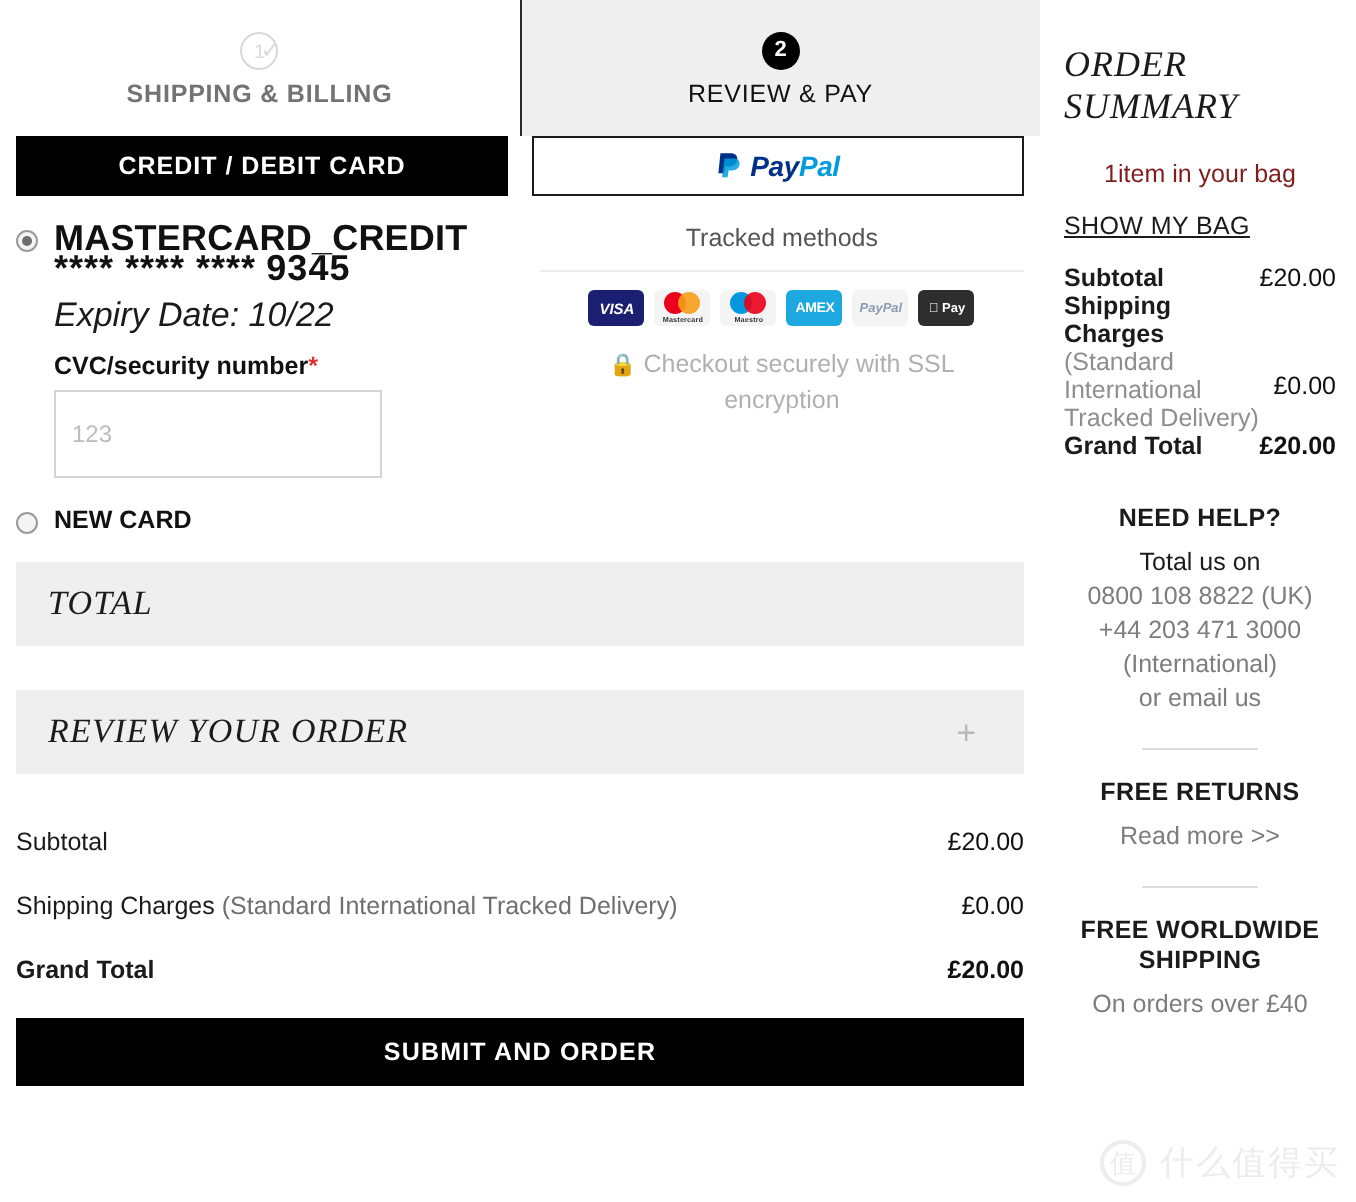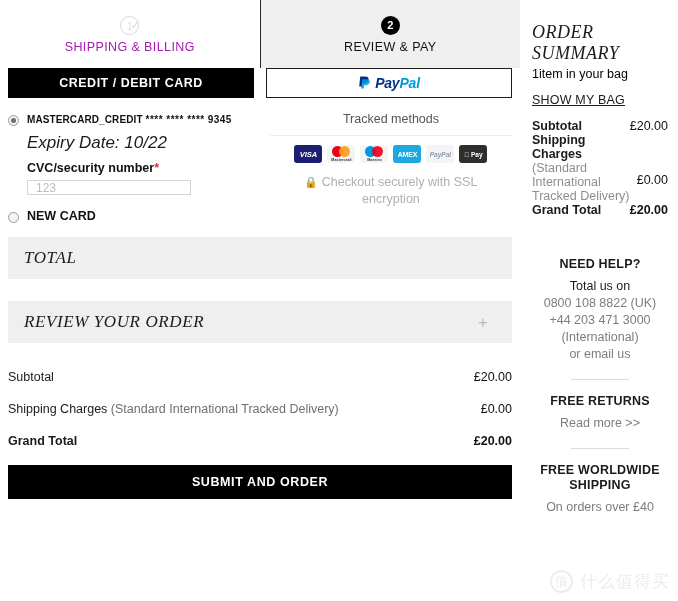--- a/index.html
+++ b/index.html
@@ -76,21 +76,21 @@
     font-size: 11px;
     font-weight: bold;
     line-height: 19px;
     text-align: center;
   }
   .step-label {
     margin-top: 5px;
     font-size: 12.5px;
     letter-spacing: 0.4px;
   }
-  .step-1 .step-label { color: #a21caf; }
+  .step-1 .step-label { color: #737373; font-weight: bold; }
   .step-2 .step-label { color: #111111; }
 
   
   .section-bar {
     background: #efefef;
     height: 42px;
     display: flex;
     align-items: center;
     padding: 0 16px;
     box-sizing: border-box;
@@ -188,21 +188,21 @@
     content: "";
     position: absolute;
     left: 2px;
     top: 2px;
     width: 5px;
     height: 5px;
     border-radius: 50%;
     background: #6d6d6d;
   }
   .card-name {
-    font-size: 10px;
+    font-size: 18px;
     font-weight: bold;
     line-height: 15px;
     letter-spacing: 0.1px;
   }
   .card-mask {
     font-weight: bold;
     letter-spacing: 0.5px;
   }
   .expiry {
     font-size: 17px;
@@ -212,21 +212,21 @@
   }
   .cvc-label {
     font-size: 12.5px;
     font-weight: bold;
     margin: 8px 0 5px 19px;
   }
   .req { color: #e03131; }
   .cvc-input {
     margin-left: 19px;
     width: 164px;
-    height: 15px;
+    height: 44px;
     border: 1px solid #d4d4d4;
     box-sizing: border-box;
     font-family: "Liberation Sans", sans-serif;
     font-size: 12px;
     color: #9a9a9a;
     padding: 0 8px;
     background: #ffffff;
   }
   .cvc-input::placeholder { color: #bdbdbd; }
   .new-card-row {
@@ -339,23 +339,24 @@
     margin: 0;
     font-family: "Liberation Serif", serif;
     font-style: italic;
     font-weight: normal;
     font-size: 18px;
     line-height: 21px;
     letter-spacing: 0.5px;
     color: #1b1b1b;
   }
   .bag-count {
-    margin-top: 3px;
-    font-size: 12.5px;
-    color: #000000;
+    margin-top: 16px;
+    font-size: 12.5px;
+    color: #7f1d1d;
+    text-align: center;
   }
   .show-bag {
     display: inline-block;
     margin-top: 12px;
     font-size: 12.5px;
     color: #1b1b1b;
     text-decoration: underline;
     letter-spacing: 0.2px;
   }
   .rail-totals {
@@ -371,21 +372,21 @@
   .rt-row .rt-lbl { font-weight: bold; color: #1b1b1b; }
   .rt-row .rt-val { white-space: nowrap; margin-left: 6px; }
   .rt-sub { display: block; color: #8e8e8e; font-weight: normal; }
   .rt-ship { align-items: flex-start; }
   .rt-ship .rt-val { margin-top: 40px; }
   .rt-grand { font-weight: bold; }
   .rt-grand .rt-val { font-weight: bold; }
 
   .rail-block {
     text-align: center;
-    margin-top: 40px;
+    margin-top: 22px;
   }
   .rail-block h3 {
     margin: 0 0 6px 0;
     font-size: 12.5px;
     font-weight: bold;
     letter-spacing: 0.2px;
     color: #1b1b1b;
     line-height: 15px;
   }
   .rail-block p {

